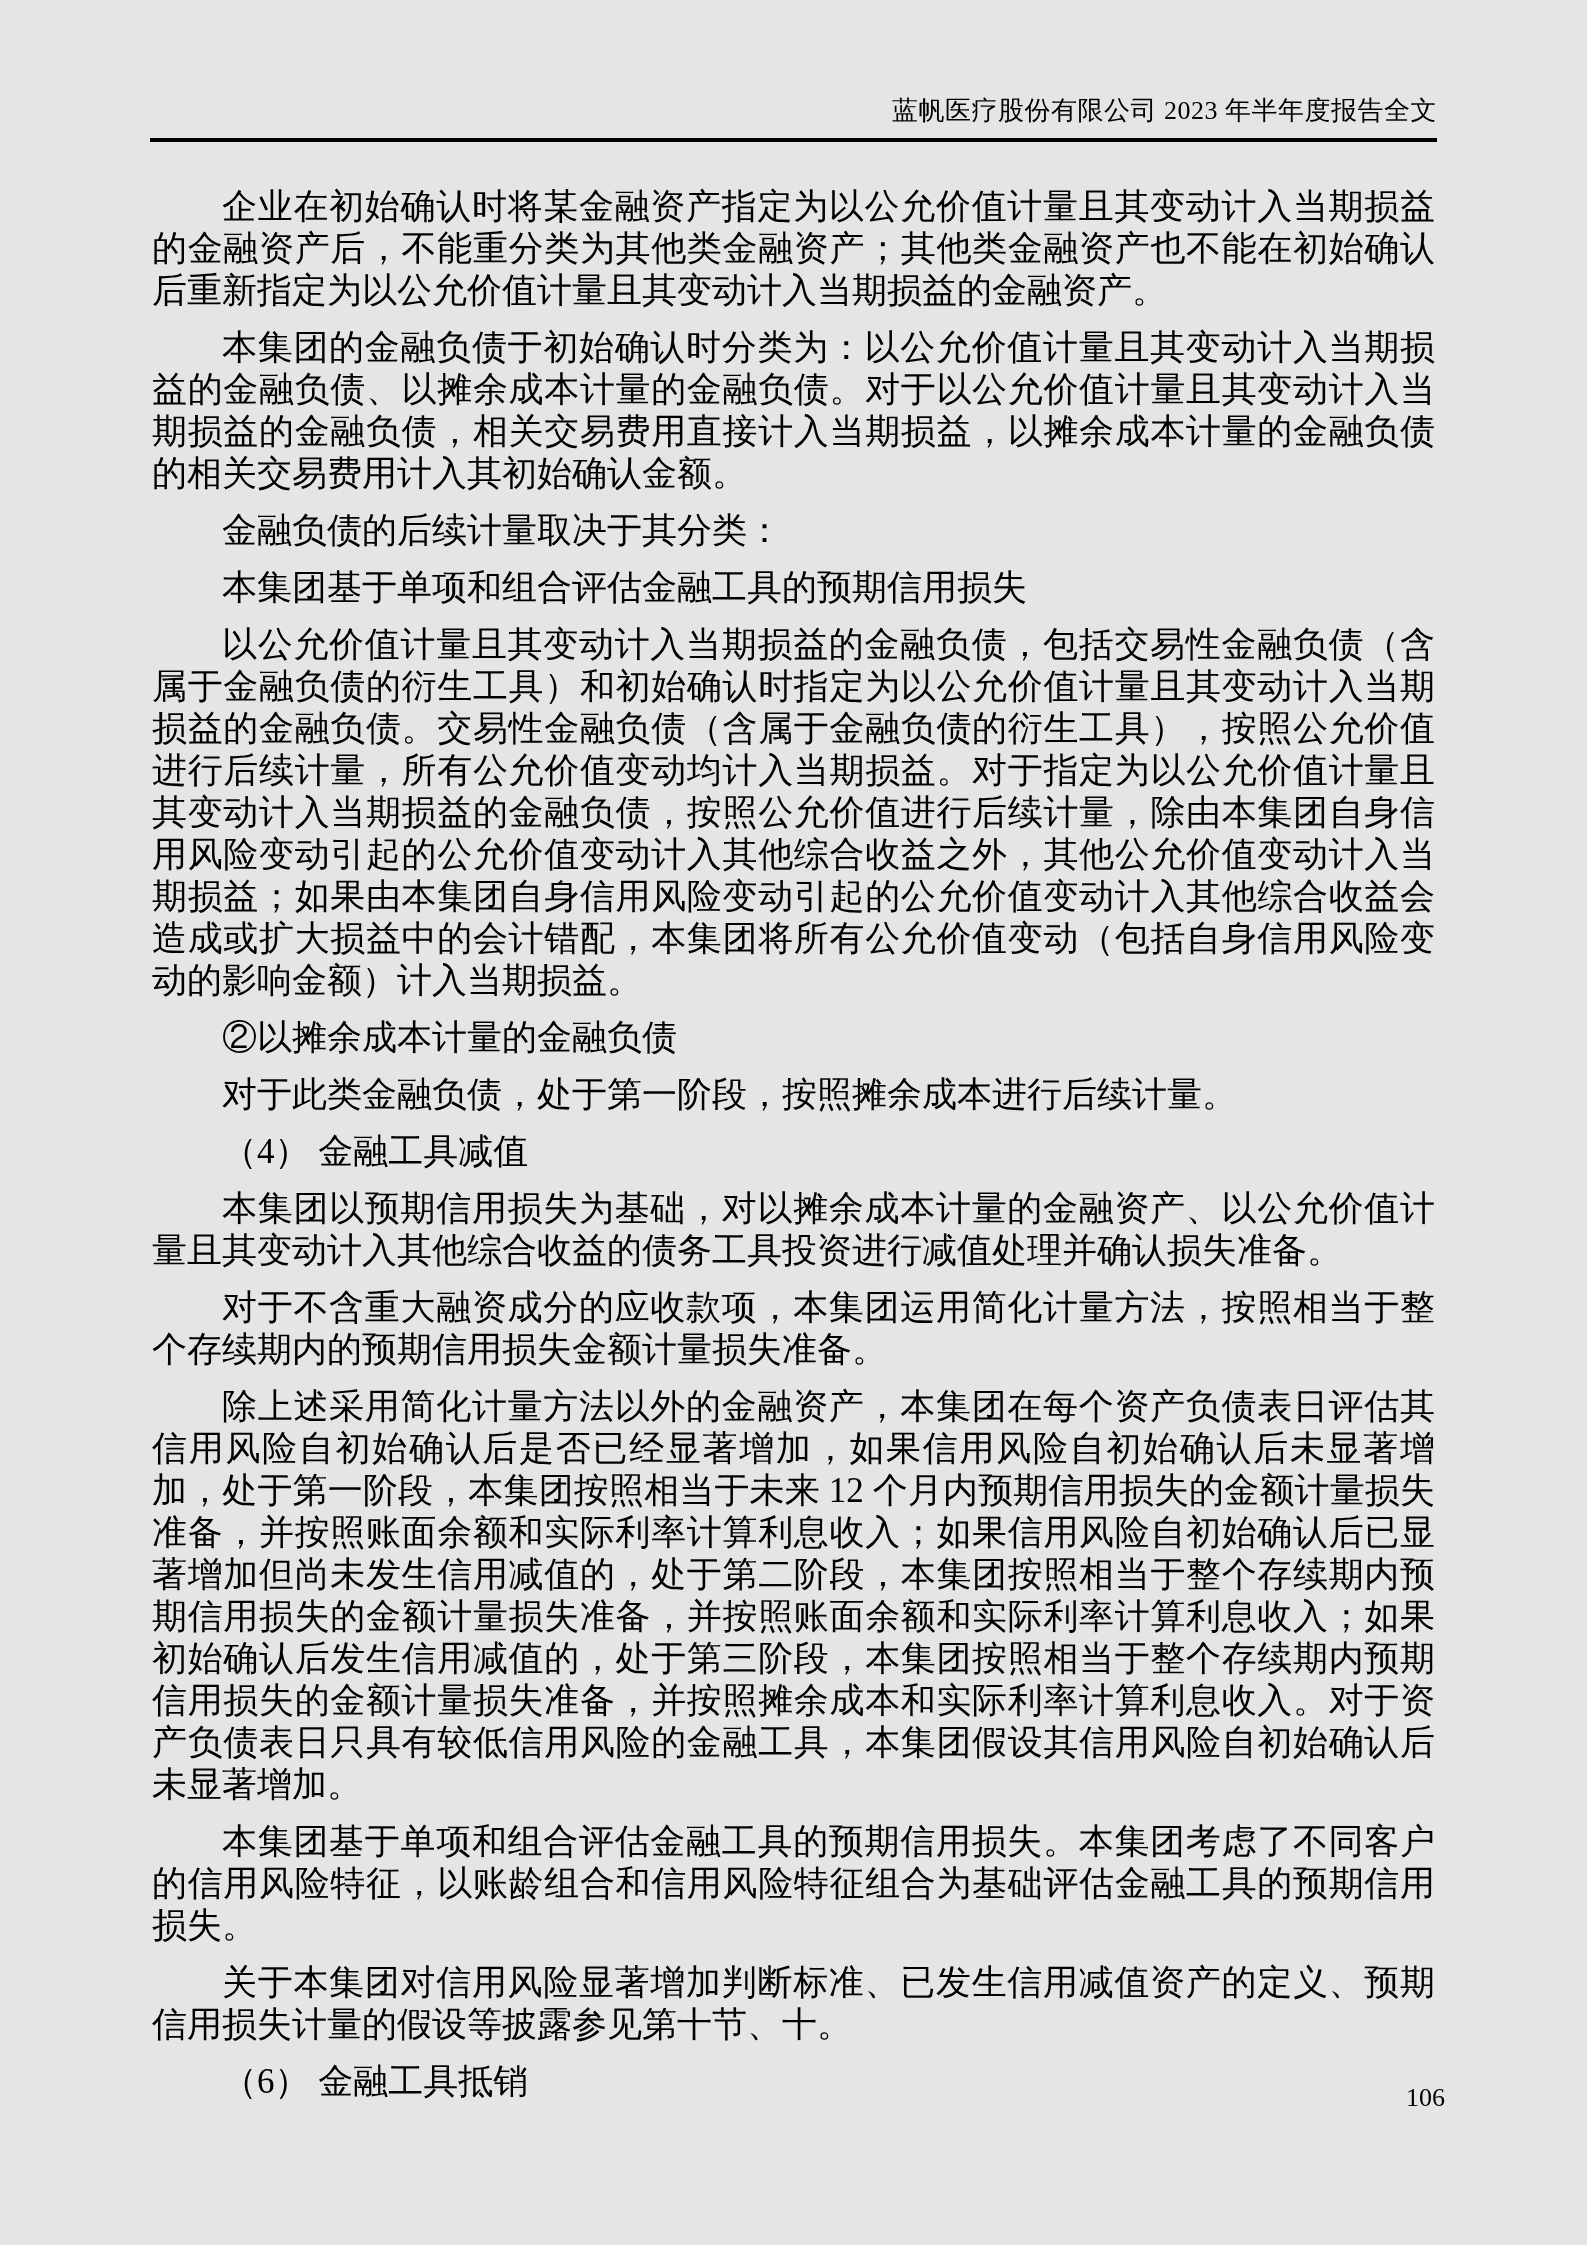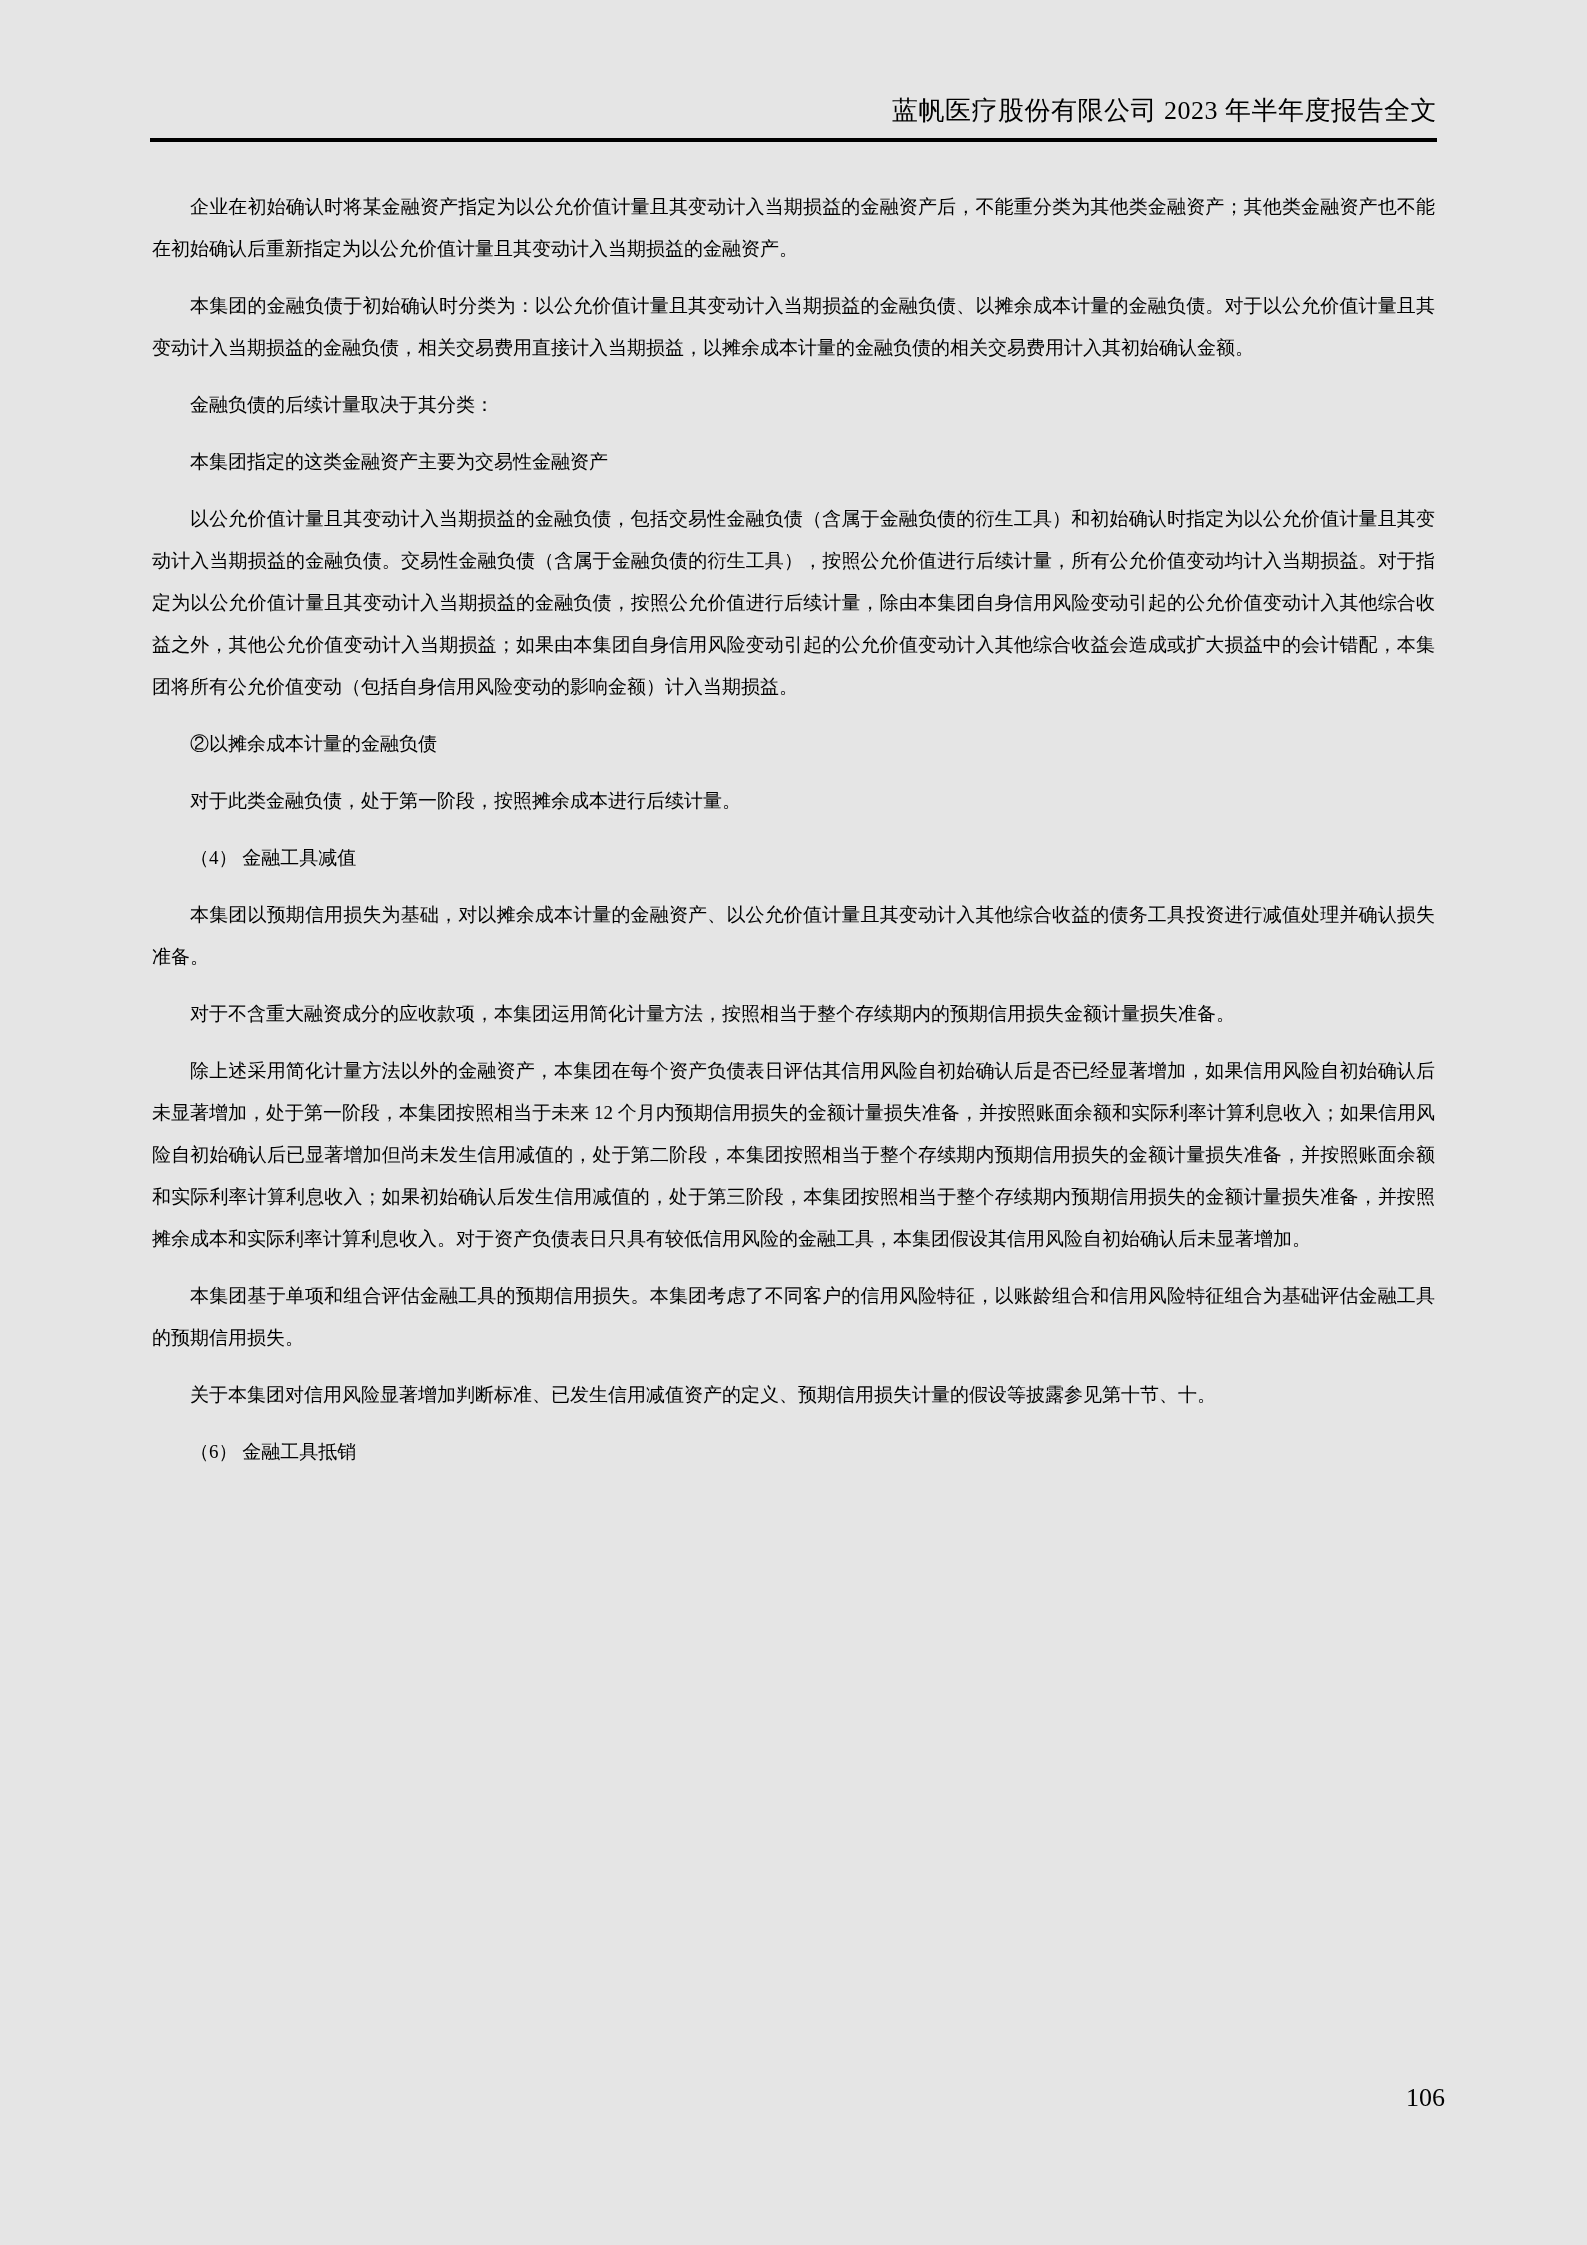--- a/index.html
+++ b/index.html
@@ -26,21 +26,21 @@
   }
   .header-title {
     font-size: 26px;
     line-height: 34px;
     letter-spacing: 0.5px;
   }
   .content {
     margin: 44px 152px 0 152px;
   }
   .para {
-    font-size: 19px;
+    font-size: 35px;
     line-height: 42px;
     text-align: justify;
     text-indent: 2em;
     margin: 0 0 15px 0;
   }
   .page-number {
     position: absolute;
     top: 2082px;
     right: 142px;
     font-size: 26px;
@@ -53,21 +53,21 @@
 <div class="page">
 
   <div class="header">
     <span class="header-title">蓝帆医疗股份有限公司 2023 年半年度报告全文</span>
   </div>
 
   <div class="content">
     <p class="para">企业在初始确认时将某金融资产指定为以公允价值计量且其变动计入当期损益的金融资产后，不能重分类为其他类金融资产；其他类金融资产也不能在初始确认后重新指定为以公允价值计量且其变动计入当期损益的金融资产。</p>
     <p class="para">本集团的金融负债于初始确认时分类为：以公允价值计量且其变动计入当期损益的金融负债、以摊余成本计量的金融负债。对于以公允价值计量且其变动计入当期损益的金融负债，相关交易费用直接计入当期损益，以摊余成本计量的金融负债的相关交易费用计入其初始确认金额。</p>
     <p class="para">金融负债的后续计量取决于其分类：</p>
-    <p class="para">本集团指定的这类金融资产主要为交易性金融资产</p>
+    <p class="para">本集团基于单项和组合评估金融工具的预期信用损失</p>
     <p class="para">以公允价值计量且其变动计入当期损益的金融负债，包括交易性金融负债（含属于金融负债的衍生工具）和初始确认时指定为以公允价值计量且其变动计入当期损益的金融负债。交易性金融负债（含属于金融负债的衍生工具），按照公允价值进行后续计量，所有公允价值变动均计入当期损益。对于指定为以公允价值计量且其变动计入当期损益的金融负债，按照公允价值进行后续计量，除由本集团自身信用风险变动引起的公允价值变动计入其他综合收益之外，其他公允价值变动计入当期损益；如果由本集团自身信用风险变动引起的公允价值变动计入其他综合收益会造成或扩大损益中的会计错配，本集团将所有公允价值变动（包括自身信用风险变动的影响金额）计入当期损益。</p>
     <p class="para">②以摊余成本计量的金融负债</p>
     <p class="para">对于此类金融负债，处于第一阶段，按照摊余成本进行后续计量。</p>
     <p class="para">（4） 金融工具减值</p>
     <p class="para">本集团以预期信用损失为基础，对以摊余成本计量的金融资产、以公允价值计量且其变动计入其他综合收益的债务工具投资进行减值处理并确认损失准备。</p>
     <p class="para">对于不含重大融资成分的应收款项，本集团运用简化计量方法，按照相当于整个存续期内的预期信用损失金额计量损失准备。</p>
     <p class="para">除上述采用简化计量方法以外的金融资产，本集团在每个资产负债表日评估其信用风险自初始确认后是否已经显著增加，如果信用风险自初始确认后未显著增加，处于第一阶段，本集团按照相当于未来 12 个月内预期信用损失的金额计量损失准备，并按照账面余额和实际利率计算利息收入；如果信用风险自初始确认后已显著增加但尚未发生信用减值的，处于第二阶段，本集团按照相当于整个存续期内预期信用损失的金额计量损失准备，并按照账面余额和实际利率计算利息收入；如果初始确认后发生信用减值的，处于第三阶段，本集团按照相当于整个存续期内预期信用损失的金额计量损失准备，并按照摊余成本和实际利率计算利息收入。对于资产负债表日只具有较低信用风险的金融工具，本集团假设其信用风险自初始确认后未显著增加。</p>
     <p class="para">本集团基于单项和组合评估金融工具的预期信用损失。本集团考虑了不同客户的信用风险特征，以账龄组合和信用风险特征组合为基础评估金融工具的预期信用损失。</p>
     <p class="para">关于本集团对信用风险显著增加判断标准、已发生信用减值资产的定义、预期信用损失计量的假设等披露参见第十节、十。</p>
     <p class="para">（6） 金融工具抵销</p>

